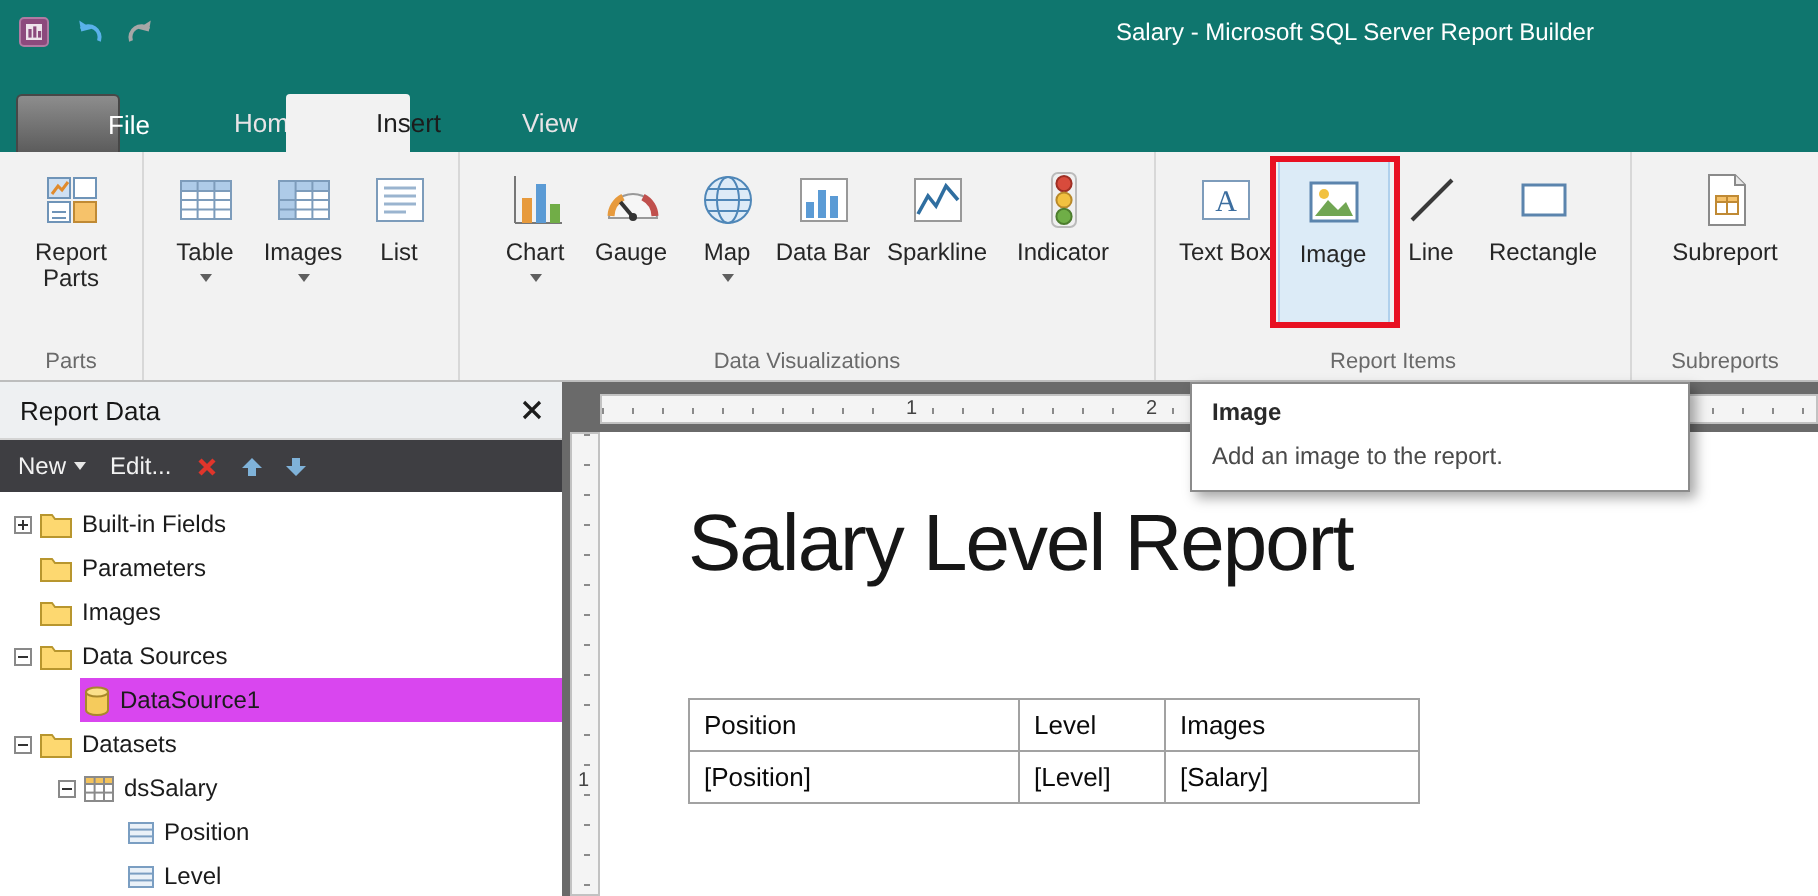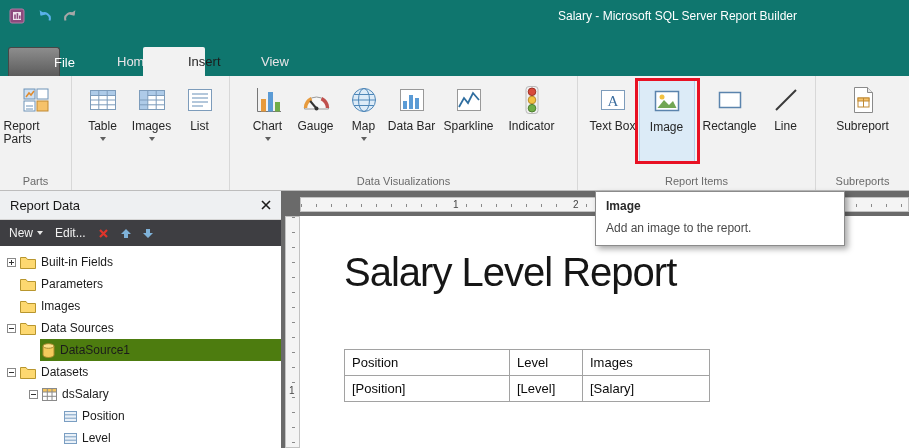--- a/index.html
+++ b/index.html
@@ -18,21 +18,21 @@
   .tab-view { left:216px; width:56px; }
 
   
   .ribbon { position:absolute; left:0; top:76px; width:909px; height:115px; background:#f2f2f2; border-bottom:1px solid #bdbdbd; display:flex; }
   .rgroup { position:relative; height:100%; border-right:1px solid #d8d8d8; padding-top:3px; }
   .rgroup-label { position:absolute; bottom:3px; left:0; width:100%; text-align:center; font-size:11px; color:#6a6a6a; }
   .rbuttons { display:flex; justify-content:center; }
   .rbtn { display:flex; flex-direction:column; align-items:center; padding-top:4px; height:84px; border-radius:2px; }
   .rbtn.hl { background:#dcebf7; border:1px solid #b0d0ec; }
   .ricon { height:34px; display:flex; align-items:center; justify-content:center; }
-  .rlabel { font-size:12px; color:#262626; text-align:left; line-height:13px; margin-top:3px; }
+  .rlabel { font-size:12px; color:#262626; text-align:center; line-height:13px; margin-top:3px; }
   .drop-arrow { width:0; height:0; border-left:3px solid transparent; border-right:3px solid transparent; border-top:4px solid #5f5f5f; margin-top:4px; }
 
   .red-box { position:absolute; left:635px; top:78px; width:65px; height:86px; border:3px solid #e81123; z-index:60; pointer-events:none; }
 
   
   .tooltip { position:absolute; left:595px; top:191px; width:250px; height:55px; background:#fff; border:1px solid #8b8b8b; box-shadow:3px 3px 6px rgba(0,0,0,.35); z-index:55; padding:7px 10px; }
   .tooltip-title { font-weight:bold; font-size:12px; color:#2a2a2a; }
   .tooltip-desc { margin-top:8px; font-size:12px; color:#4a4a4a; }
 
   
@@ -41,21 +41,21 @@
   .panel-close { margin-left:auto; display:inline-flex; cursor:default; }
   .panel-toolbar { height:26px; flex:0 0 26px; background:#3e3e42; display:flex; align-items:center; padding:0 9px; gap:12px; color:#f2f2f2; font-size:12px; }
   .tb-item { display:inline-flex; align-items:center; gap:4px; cursor:default; }
   .tb-caret { width:0; height:0; border-left:3px solid transparent; border-right:3px solid transparent; border-top:4px solid #e8e8e8; }
   .tb-icon { display:inline-flex; align-items:center; }
   .tree { flex:1; background:#fff; padding-top:5px; overflow:hidden; }
   .trow { display:flex; align-items:center; height:22px; font-size:12px; color:#1b1b1b; }
   .tind { flex:0 0 auto; height:1px; }
   .texp { flex:0 0 13px; display:flex; align-items:center; justify-content:center; }
   .tcontent { display:flex; align-items:center; gap:5px; flex:1; height:100%; padding-left:2px; }
-  .tcontent.sel { background:#4d7c0f; }
+  .tcontent.sel { background:#d946ef; }
   .ticon { display:inline-flex; align-items:center; }
 
   
   .hruler { position:absolute; left:300px; top:197px; width:609px; height:15px; background:#f4f4f4; border:1px solid #c2c2c2; }
   .hticks { position:absolute; left:0; top:6px; width:100%; height:3px; background:repeating-linear-gradient(90deg,#8a8a8a 0 1px, transparent 1px 15px); }
   .hnum { position:absolute; top:1px; font-size:10px; color:#444; background:#f4f4f4; padding:0 2px; }
   .vruler { position:absolute; left:285px; top:216px; width:15px; height:232px; background:#f4f4f4; border:1px solid #c2c2c2; }
   .vticks { position:absolute; left:6px; top:0; width:3px; height:100%; background:repeating-linear-gradient(180deg,#8a8a8a 0 1px, transparent 1px 15px); }
   .vnum { position:absolute; left:3px; top:168px; font-size:10px; color:#444; background:#f4f4f4; }
   .canvas { position:absolute; left:300px; top:216px; width:609px; height:232px; background:#ffffff; }
@@ -255,35 +255,35 @@
         <div class="rbtn hl" style="width:56px">
           <span class="ricon">
             <svg width="30" height="30" viewBox="0 0 30 30">
                 <rect x="3.5" y="5.5" width="23" height="19" fill="#fff" stroke="#5b84ad" stroke-width="1.5"></rect>
                 <circle cx="10" cy="11" r="2.5" fill="#f2c140"></circle>
                 <path d="M5.5 22 L12 14 L17 19 L21 15 L24.5 22 Z" fill="#71a653"></path>
               </svg>
           </span>
           <span class="rlabel">Image</span>
         </div>
+        <div class="rbtn" style="width:42px">
+          <span class="ricon">
+            <svg width="30" height="30" viewBox="0 0 30 30">
+                <line x1="5" y1="25" x2="25" y2="5" stroke="#3a3a3a" stroke-width="2"></line>
+              </svg>
+          </span>
+          <span class="rlabel">Line</span>
+        </div>
         <div class="rbtn" style="width:70px">
           <span class="ricon">
             <svg width="30" height="30" viewBox="0 0 30 30">
                 <rect x="4.5" y="7.5" width="21" height="15" fill="#fff" stroke="#5b84ad" stroke-width="1.5"></rect>
               </svg>
           </span>
           <span class="rlabel">Rectangle</span>
-        </div>
-        <div class="rbtn" style="width:42px">
-          <span class="ricon">
-            <svg width="30" height="30" viewBox="0 0 30 30">
-                <line x1="5" y1="25" x2="25" y2="5" stroke="#3a3a3a" stroke-width="2"></line>
-              </svg>
-          </span>
-          <span class="rlabel">Line</span>
         </div>
       </div>
       <div class="rgroup-label">Report Items</div>
     </div>
 
     <div class="rgroup" style="width:93px; border-right:none">
       <div class="rbuttons">
         <div class="rbtn" style="width:72px">
           <span class="ricon">
             <svg width="30" height="30" viewBox="0 0 30 30">

